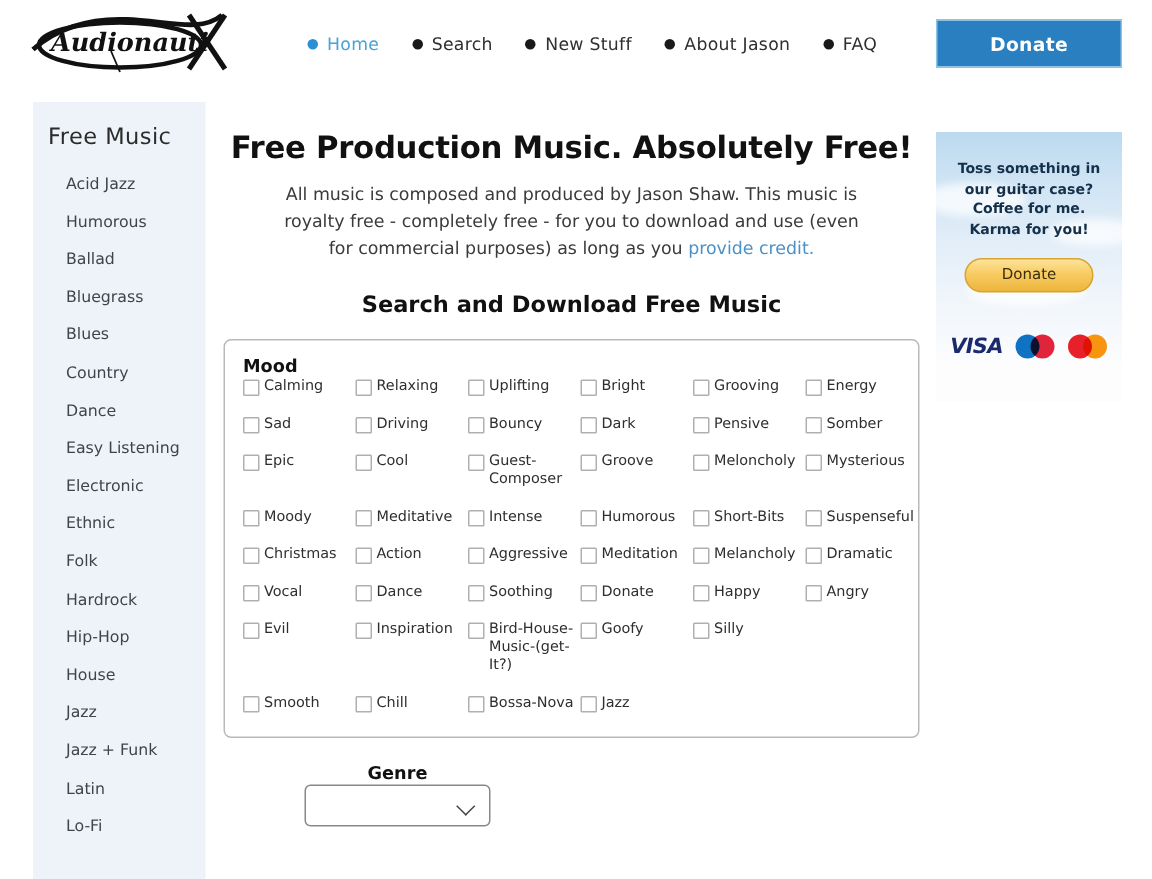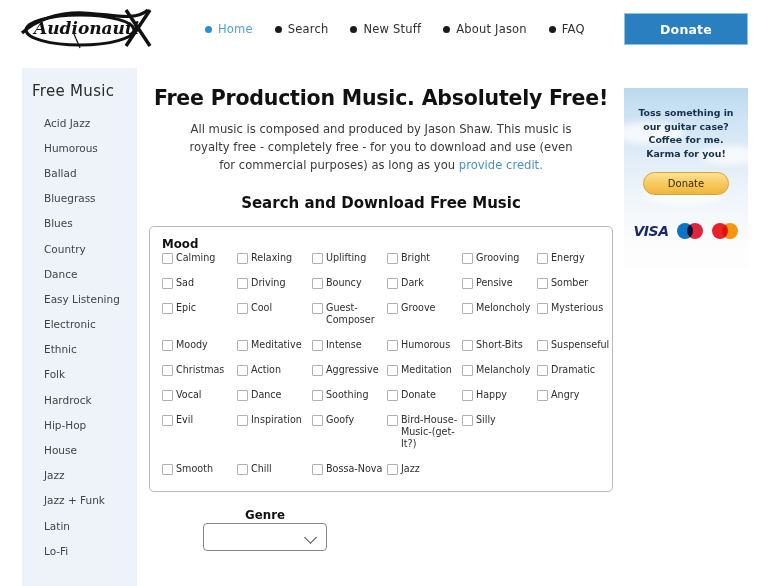--- a/index.html
+++ b/index.html
@@ -411,25 +411,25 @@
             <label class="mood-cell">
               <span class="cb"></span>
               <span class="cb-label">Evil</span>
             </label>
             <label class="mood-cell">
               <span class="cb"></span>
               <span class="cb-label">Inspiration</span>
             </label>
             <label class="mood-cell">
               <span class="cb"></span>
+              <span class="cb-label">Bird-House-Music-(get-It?)</span>
+            </label>
+            <label class="mood-cell">
+              <span class="cb"></span>
               <span class="cb-label">Goofy</span>
-            </label>
-            <label class="mood-cell">
-              <span class="cb"></span>
-              <span class="cb-label">Bird-House-Music-(get-It?)</span>
             </label>
             <label class="mood-cell">
               <span class="cb"></span>
               <span class="cb-label">Silly</span>
             </label>
           </div>
           <div class="mood-row">
             <label class="mood-cell">
               <span class="cb"></span>
               <span class="cb-label">Smooth</span>

